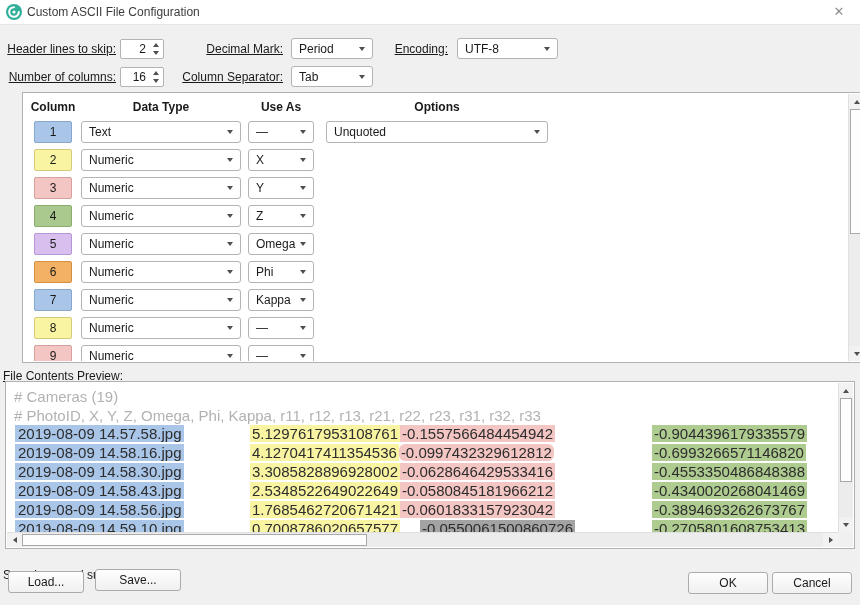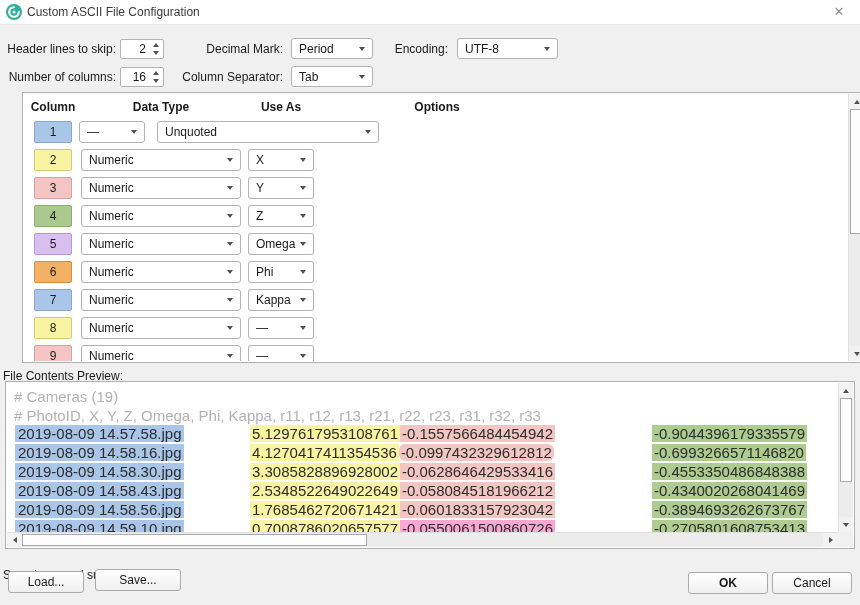--- a/index.html
+++ b/index.html
@@ -7,21 +7,21 @@
   body { font-family:"Liberation Sans", sans-serif; }
   .dialog { position:relative; width:860px; height:605px; background:#f0f0f0; font-size:12px; color:#1a1a1a; overflow:hidden; }
 
   
   .titlebar { position:absolute; top:0; left:0; right:0; height:25px; background:#ffffff; border-bottom:1px solid #e6e6e6; }
   .logo { position:absolute; left:6px; top:4px; width:16px; height:16px; }
   .title { position:absolute; left:27px; top:0; line-height:24px; color:#3c3c3c; white-space:nowrap; }
   .closeX { position:absolute; right:8px; top:0; width:26px; height:24px; text-align:center; line-height:24px; color:#8f8f8f; font-size:13px; cursor:default; }
 
   
-  .lbl { position:absolute; height:20px; line-height:20px; white-space:nowrap; }
+  .lbl { position:absolute; height:20px; line-height:20px; white-space:nowrap;text-decoration:underline; }
   .r { text-align:right; }
   .spin { position:absolute; height:20px; background:#fff; border:1px solid #b3b3b3; border-radius:2px; }
   .spin-val { position:absolute; right:17px; top:0; line-height:18px; }
   .spin-btns { position:absolute; right:1px; top:1px; bottom:1px; width:13px; display:flex; flex-direction:column; }
   .spin-btn { flex:1; display:flex; align-items:center; justify-content:center; }
   .tri-u { width:0; height:0; border-left:3.5px solid transparent; border-right:3.5px solid transparent; border-bottom:4px solid #4f4f4f; }
   .tri-d { width:0; height:0; border-left:3.5px solid transparent; border-right:3.5px solid transparent; border-top:4px solid #4f4f4f; }
   .tri-l { width:0; height:0; border-top:3.5px solid transparent; border-bottom:3.5px solid transparent; border-right:4px solid #4f4f4f; }
   .tri-r { width:0; height:0; border-top:3.5px solid transparent; border-bottom:3.5px solid transparent; border-left:4px solid #4f4f4f; }
 
@@ -70,21 +70,21 @@
   .ph-left { left:0; top:0; bottom:0; width:15px; }
   .ph-right { right:0; top:0; bottom:0; width:15px; }
   .prev-hthumb { top:1px; bottom:1px; left:15px; width:345px; }
   .sb-corner { position:absolute; right:1px; bottom:1px; width:15px; height:15px; background:#f0f0f0; }
 
   
   .status { position:absolute; left:3px; top:568px; }
   .btn { position:absolute; height:22px; background:linear-gradient(#fefefe,#f0f0f0); border:1px solid #ababab; border-radius:3px; text-align:center; line-height:20px; cursor:default; }
   .btn-load { left:8px; top:571px; width:76px; }
   .btn-save { left:95px; top:569px; width:86px; }
-  .btn-ok { left:688px; top:572px; width:80px;font-weight:bold; }
+  .btn-ok { left:688px; top:572px; width:80px; }
   .btn-cancel { left:772px; top:572px; width:80px; }
 </style>
 </head>
 <body>
 
 <div class="dialog">
 
   <div class="titlebar">
     <svg class="logo" viewBox="0 0 16 16">
       <circle cx="8" cy="8" r="8" fill="#2fae99"></circle>
@@ -148,20 +148,24 @@
           <span>Use As</span>
         </div>
       <div class="hc hc4">
           <span>Options</span>
         </div>
     </div>
     <div class="rows-wrap">
 
         <div class="col-row">
           <span class="badge" style="background: rgb(169, 197, 232); border-color: rgb(135, 168, 204);">1</span>
+          <span class="combo w-dt">
+            <span class="combo-label">Text</span>
+            <span class="combo-arrow tri-d"></span>
+          </span>
           <span class="combo w-ua">
             <span class="combo-label">—</span>
             <span class="combo-arrow tri-d"></span>
           </span>
           <span class="combo w-op">
             <span class="combo-label">Unquoted</span>
             <span class="combo-arrow tri-d"></span>
           </span>
         </div>
 
@@ -314,21 +318,21 @@
         </div>
 
         <div class="prev-row">
           <span class="pv-file" style="background: rgb(169, 197, 232);">2019-08-09 14.58.56.jpg</span>
           <span class="pv-xy"><span class="pv-x" style="background: rgb(249, 244, 161);">1.7685462720671421</span><span class="pv-y" style="background: rgb(244, 198, 195);">-0.0601833157923042</span></span>
           <span class="pv-z" style="background: rgb(174, 203, 144);">-0.3894693262673767</span>
         </div>
 
         <div class="prev-row">
           <span class="pv-file" style="background: rgb(169, 197, 232);">2019-08-09 14.59.10.jpg</span>
-          <span class="pv-xy"><span class="pv-x" style="background: rgb(249, 244, 161);">0.7008786020657577</span><span class="pv-y" style="background: #f9a8d4;">-0.0550061500860726</span></span>
+          <span class="pv-xy"><span class="pv-x" style="background: rgb(249, 244, 161);">0.7008786020657577</span><span class="pv-y" style="background: #a3a3a3; margin-left: 20px;">-0.0550061500860726</span></span>
           <span class="pv-z" style="background: rgb(174, 203, 144);">-0.2705801608753413</span>
         </div>
 
     </div>
     <div class="sbar prev-vscroll">
       <span class="sb-btn pv-up">
           <span class="tri-u"></span>
         </span>
       <span class="sb-thumb prev-vthumb"></span>
       <span class="sb-btn pv-dn">

